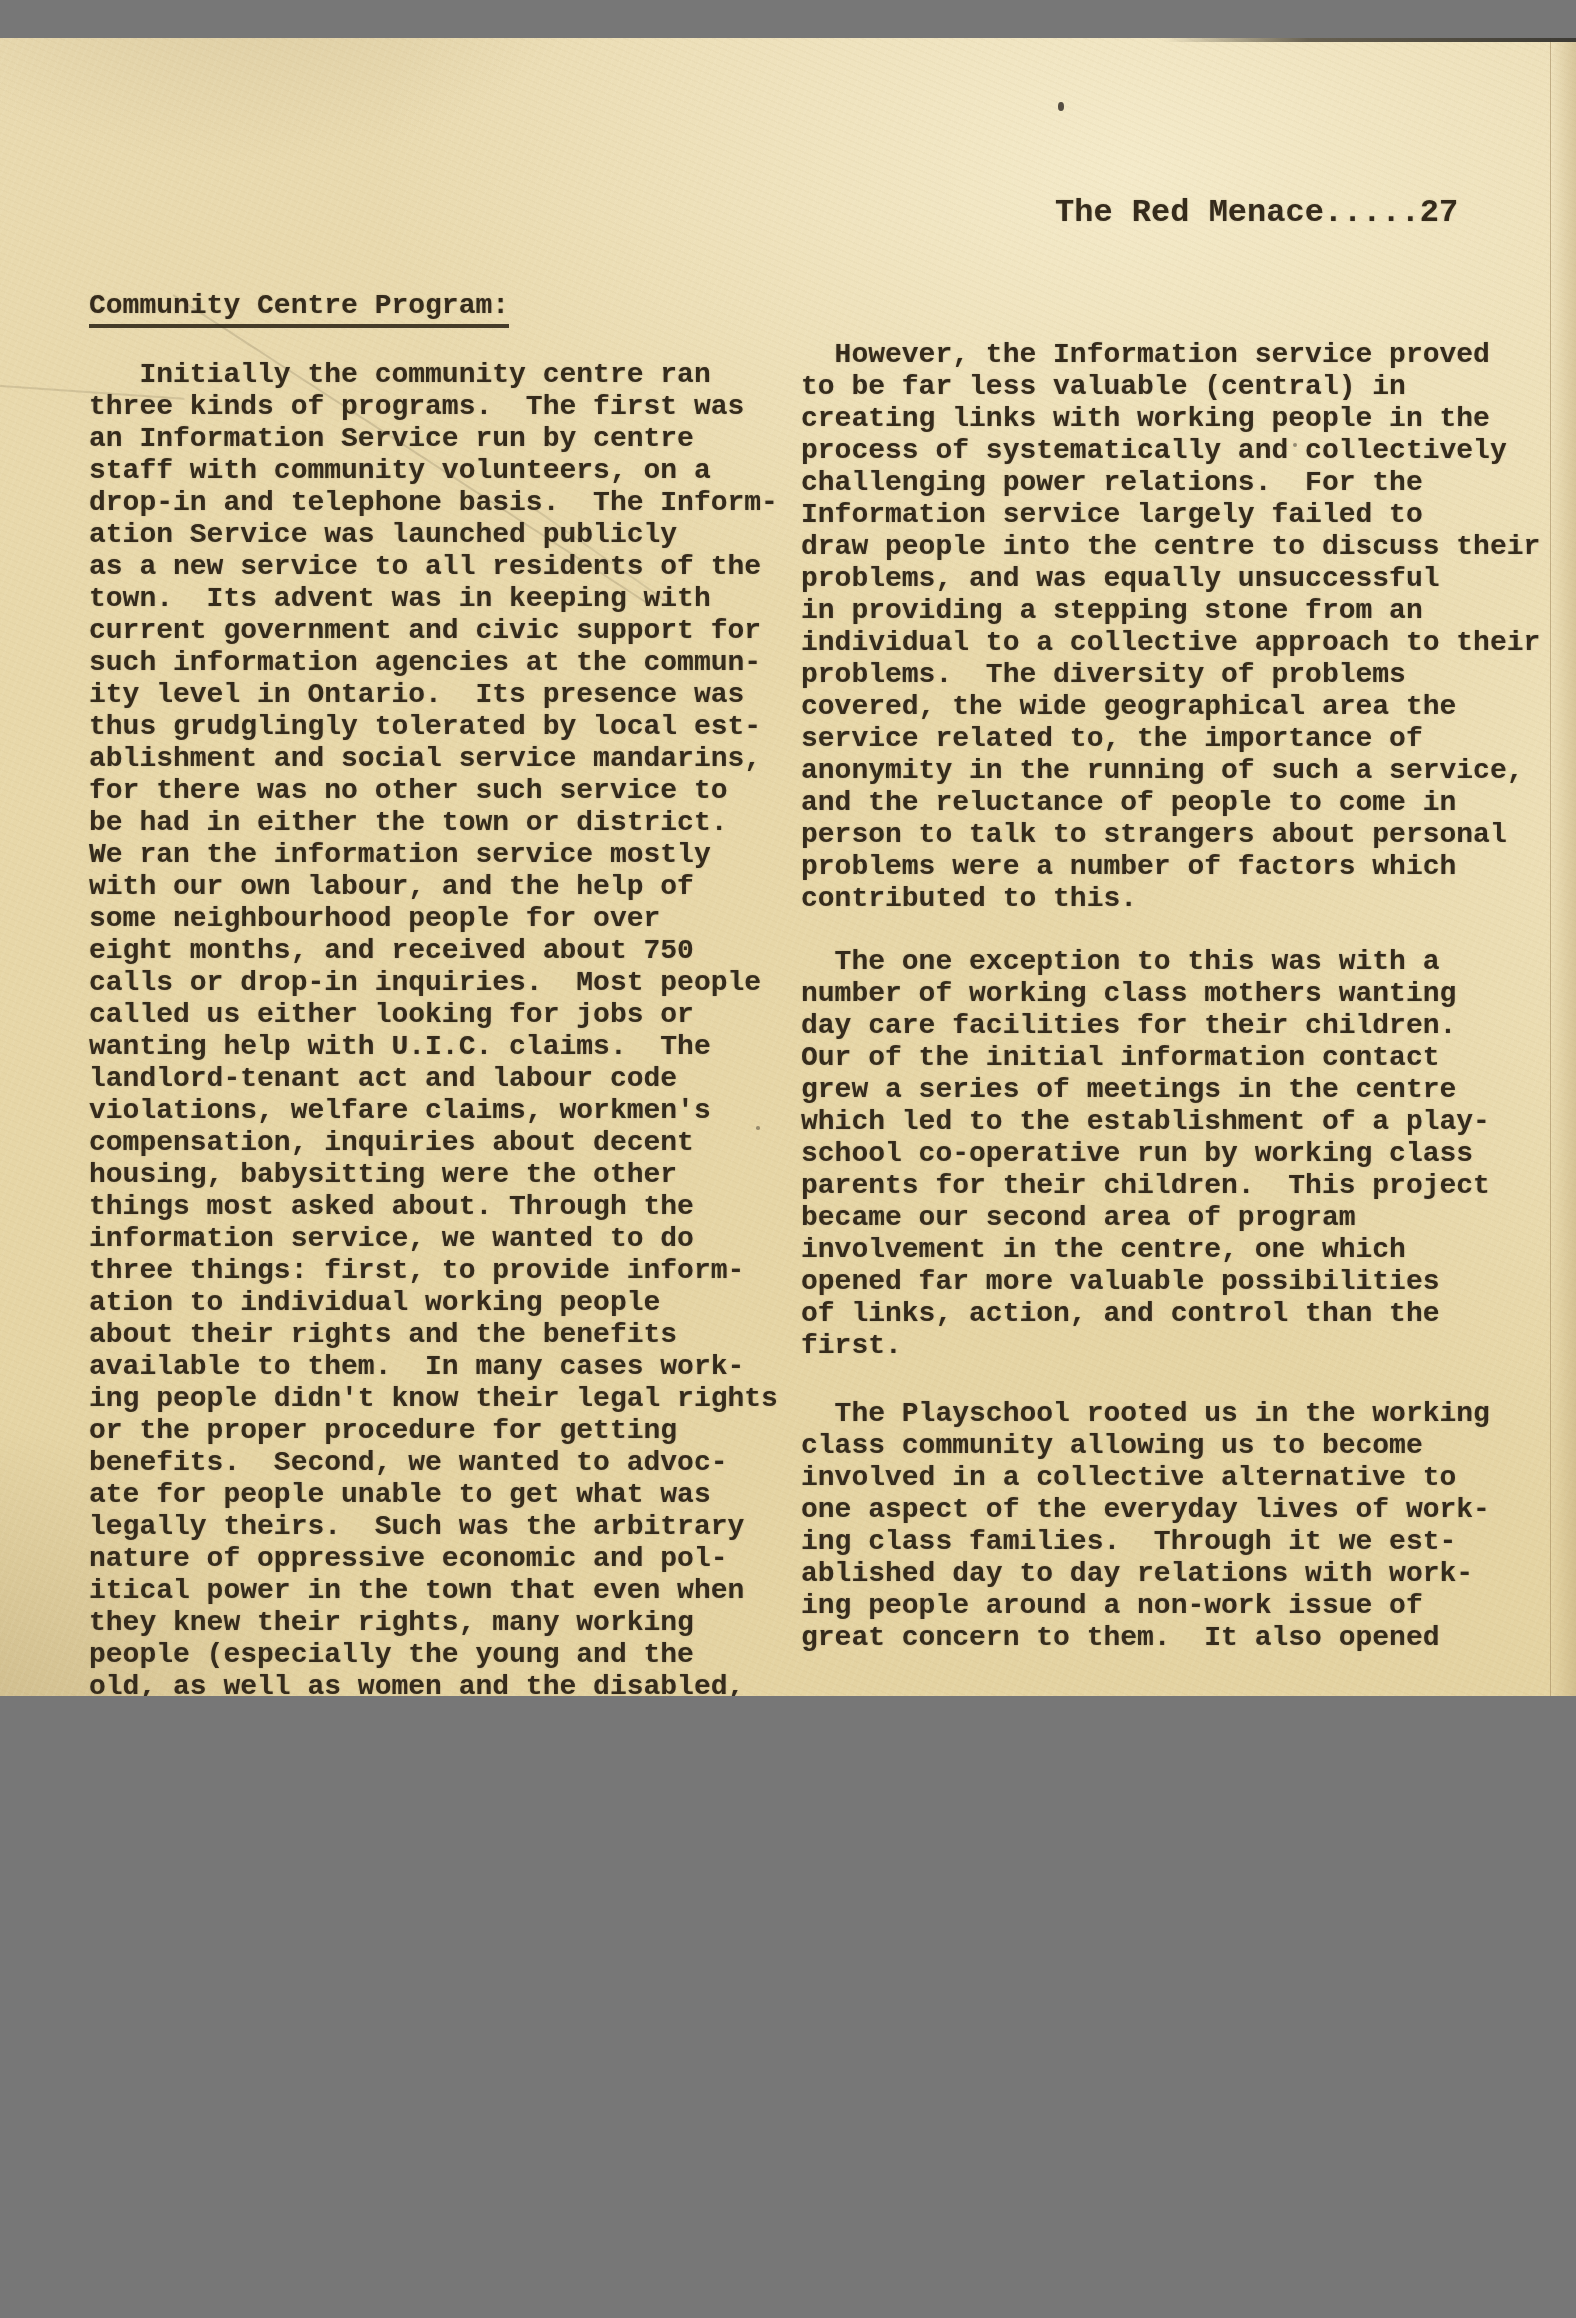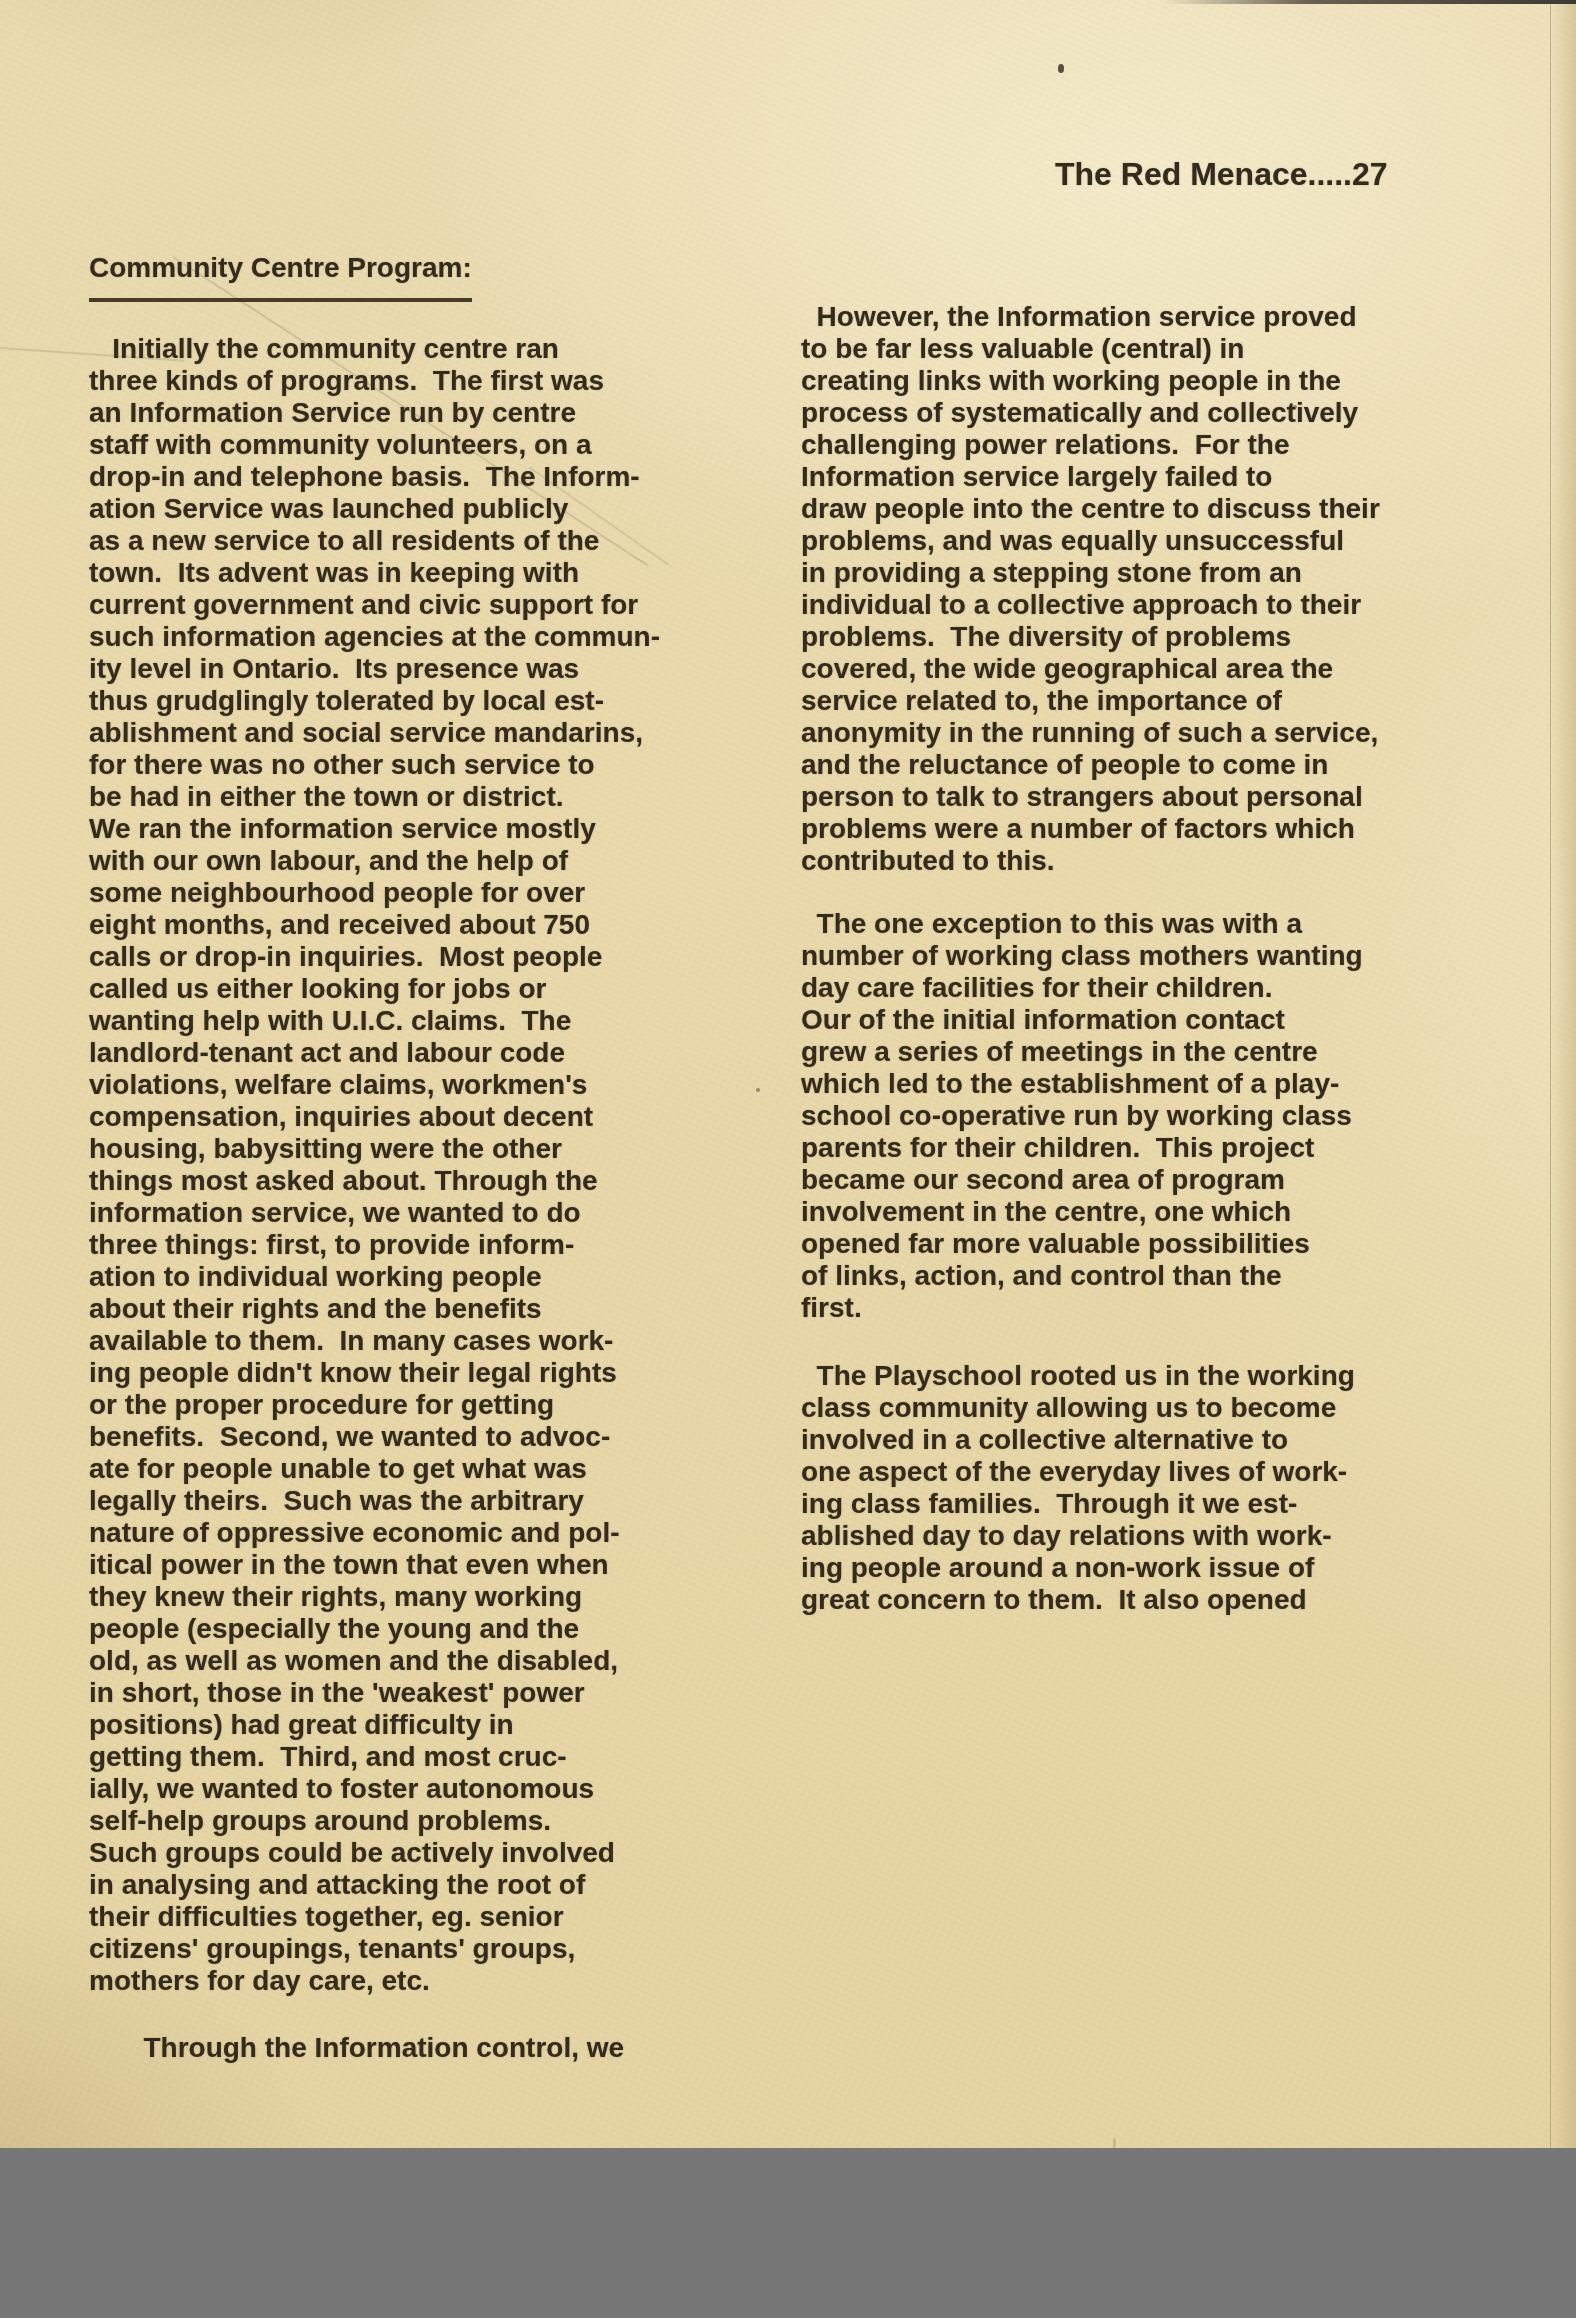--- a/index.html
+++ b/index.html
@@ -1,29 +1,30 @@
 <!DOCTYPE html>
 <html style="font-size:11.6px"><head>
 <meta charset="utf-8">
 <style>
   html, body { margin: 0; padding: 0; background: #777; }
   .page {
     position: relative;
     width: 1577px;
-    height: 2148px;
+    height: 1658px;
     overflow: hidden;
     background-color: #e8d8aa;
     background-image:
       radial-gradient(ellipse 1090px 690px at 72% 8%,  rgba(250,243,216,.65), rgba(250,243,216,0) 70%),
       radial-gradient(ellipse 872px 1163px at 104% 45%, rgba(243,233,200,.5), rgba(243,233,200,0) 65%),
       radial-gradient(ellipse 690px 545px at -5% 103%, rgba(118,94,54,.22), rgba(118,94,54,0) 60%),
       radial-gradient(ellipse 618px 378px at 15% -6%,  rgba(128,104,64,.13), rgba(128,104,64,0) 60%),
       linear-gradient(180deg, #e9dab0 0%, #e8d8aa 40%, #e4d3a2 100%);
-    font-family: Liberation Sans, sans-serif;
+    font-family: Liberation Mono, monospace;
     color: #352b1c;
+    margin-top: 38px;
   }
   
   .page::before {
     content: "";
     position: absolute; inset: 0;
     background-image:
       repeating-linear-gradient(23deg,  rgba(158,133,88,.045) 0 1.5px, rgba(0,0,0,0) 1.5px 5.8px),
       repeating-linear-gradient(-67deg, rgba(255,250,232,.05) 0 2.2px, rgba(0,0,0,0) 2.2px 7.3px);
     pointer-events: none;
   }
@@ -43,21 +44,21 @@
     font-weight: bold;
     white-space: pre;
     text-shadow: 0 0 1.5px rgba(58,47,29,.35);
   }
   .col { position: absolute; }
   .col-left  { left: 89px;  top: 252px; width: 698px; }
   .col-right { left: 801px; top: 270px; width: 748px; }
   .u {
     display: inline-block;
     border-bottom: 4.4px solid rgba(46,37,23,.88);
-    padding-bottom: 14px;
+    padding-bottom: 2px;
   }
   .u-ext-s { padding-right: 33px; }
   .u-ext-m { padding-right: 65px; }
   .h2-indent { margin-left: 17.4px; }
   .mt-para   { margin-top: 30.5px; }
   .mt-para2  { margin-top: 35px; }
   .mt-44 { margin-top: 32px; }
   .mt-43 { margin-top: 31px; }
   .mt-42 { margin-top: 30.5px; }
   .mt-38 { margin-top: 28px; }

